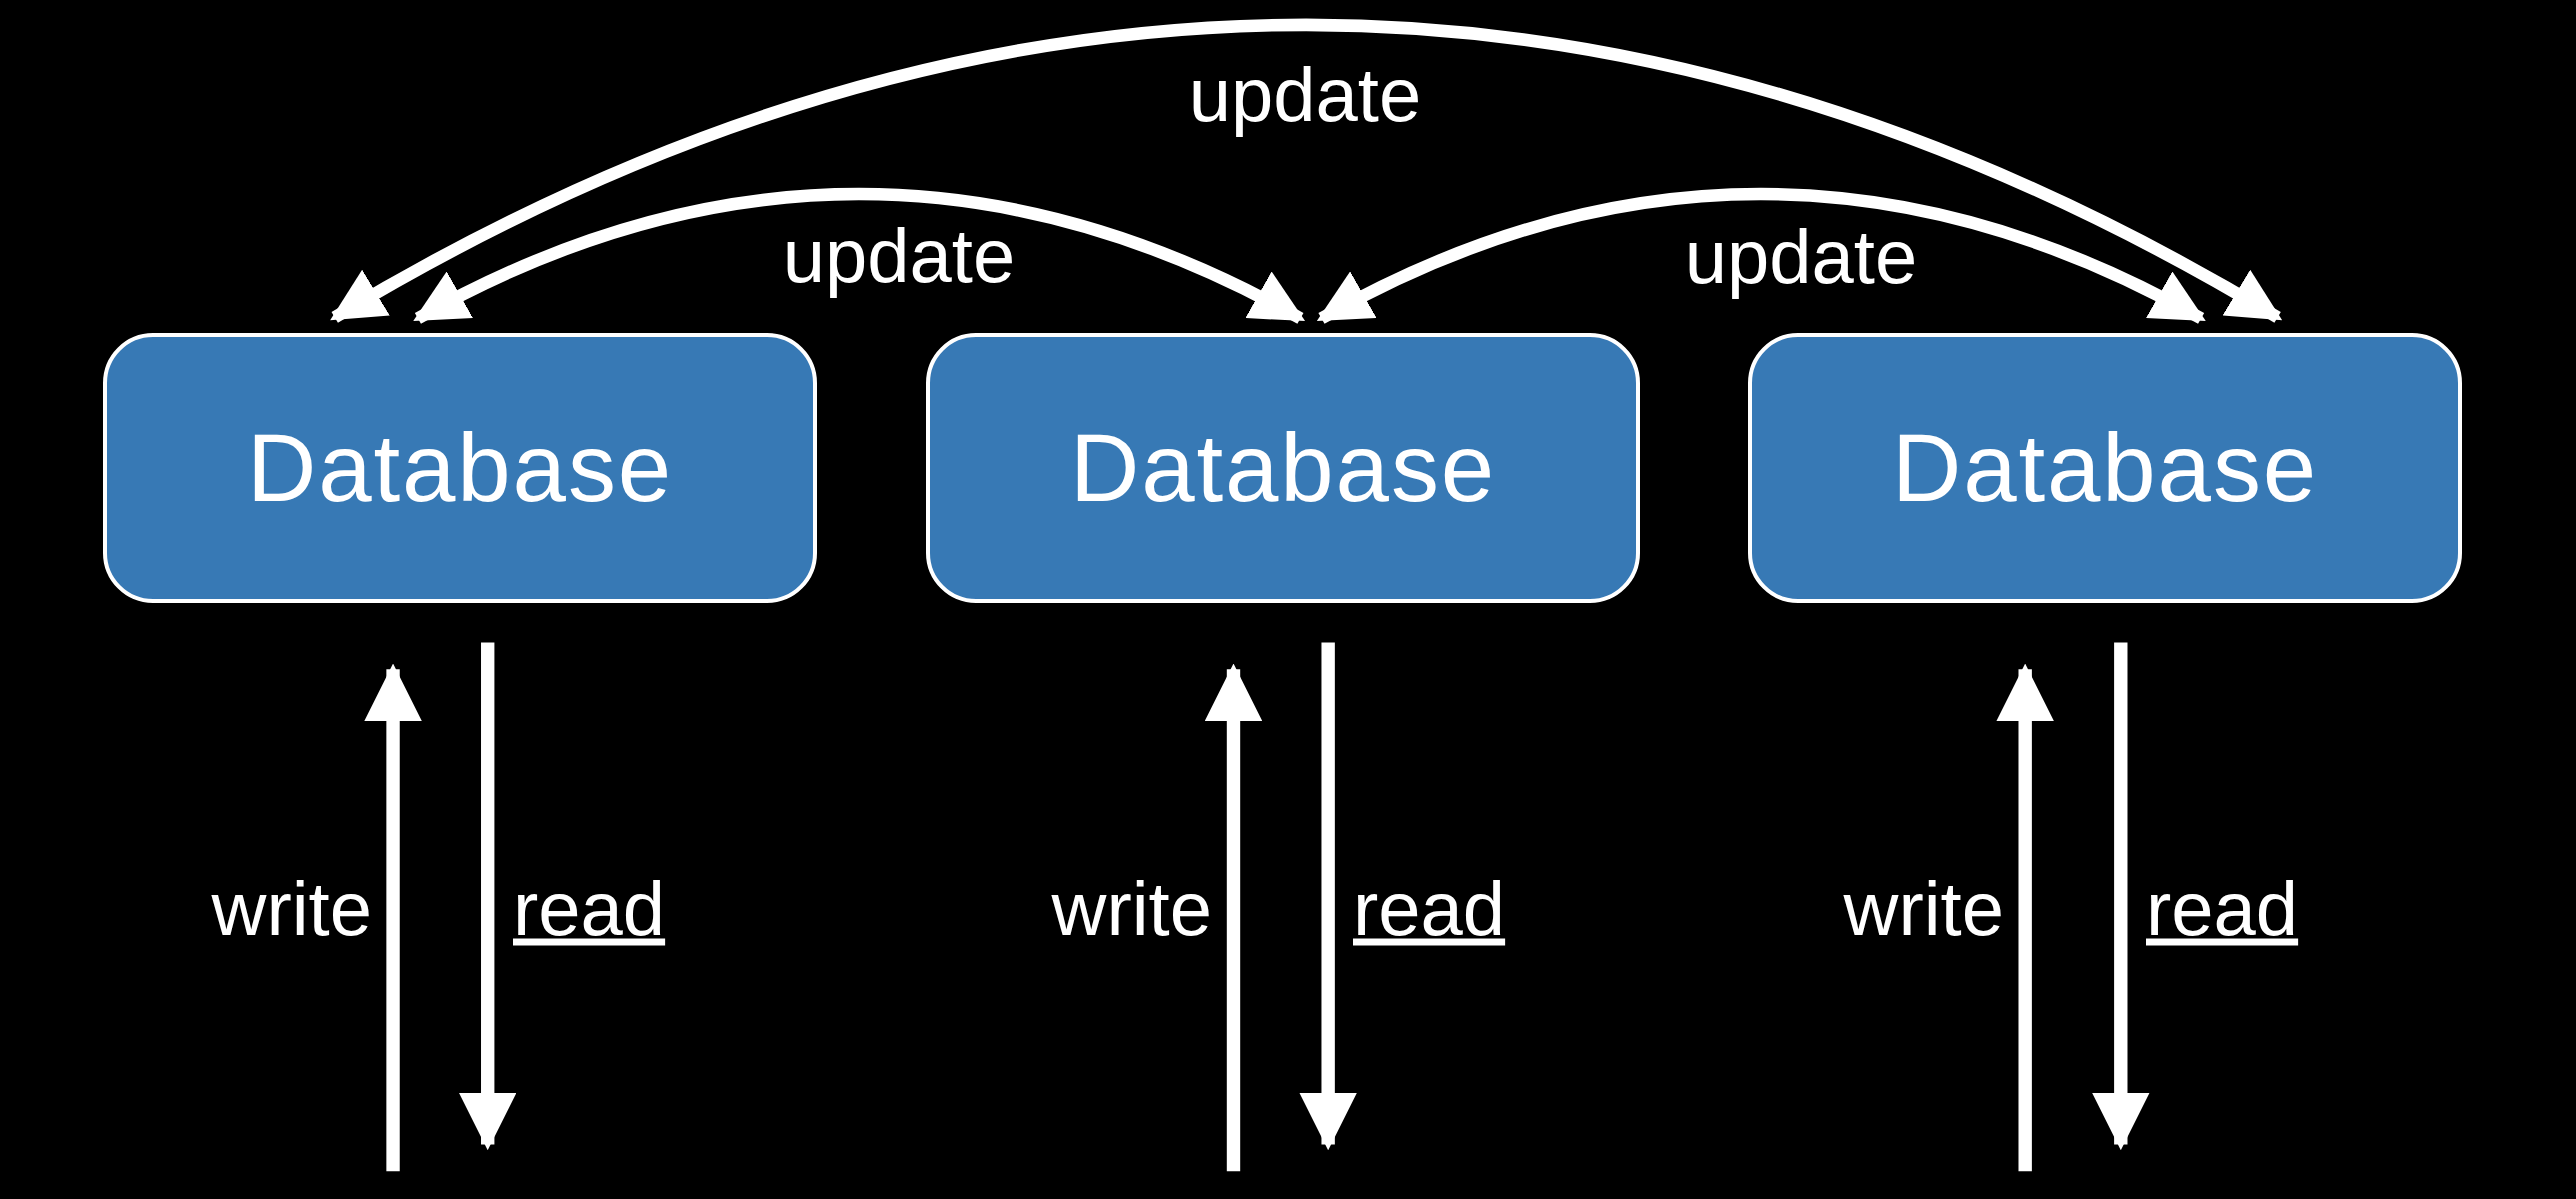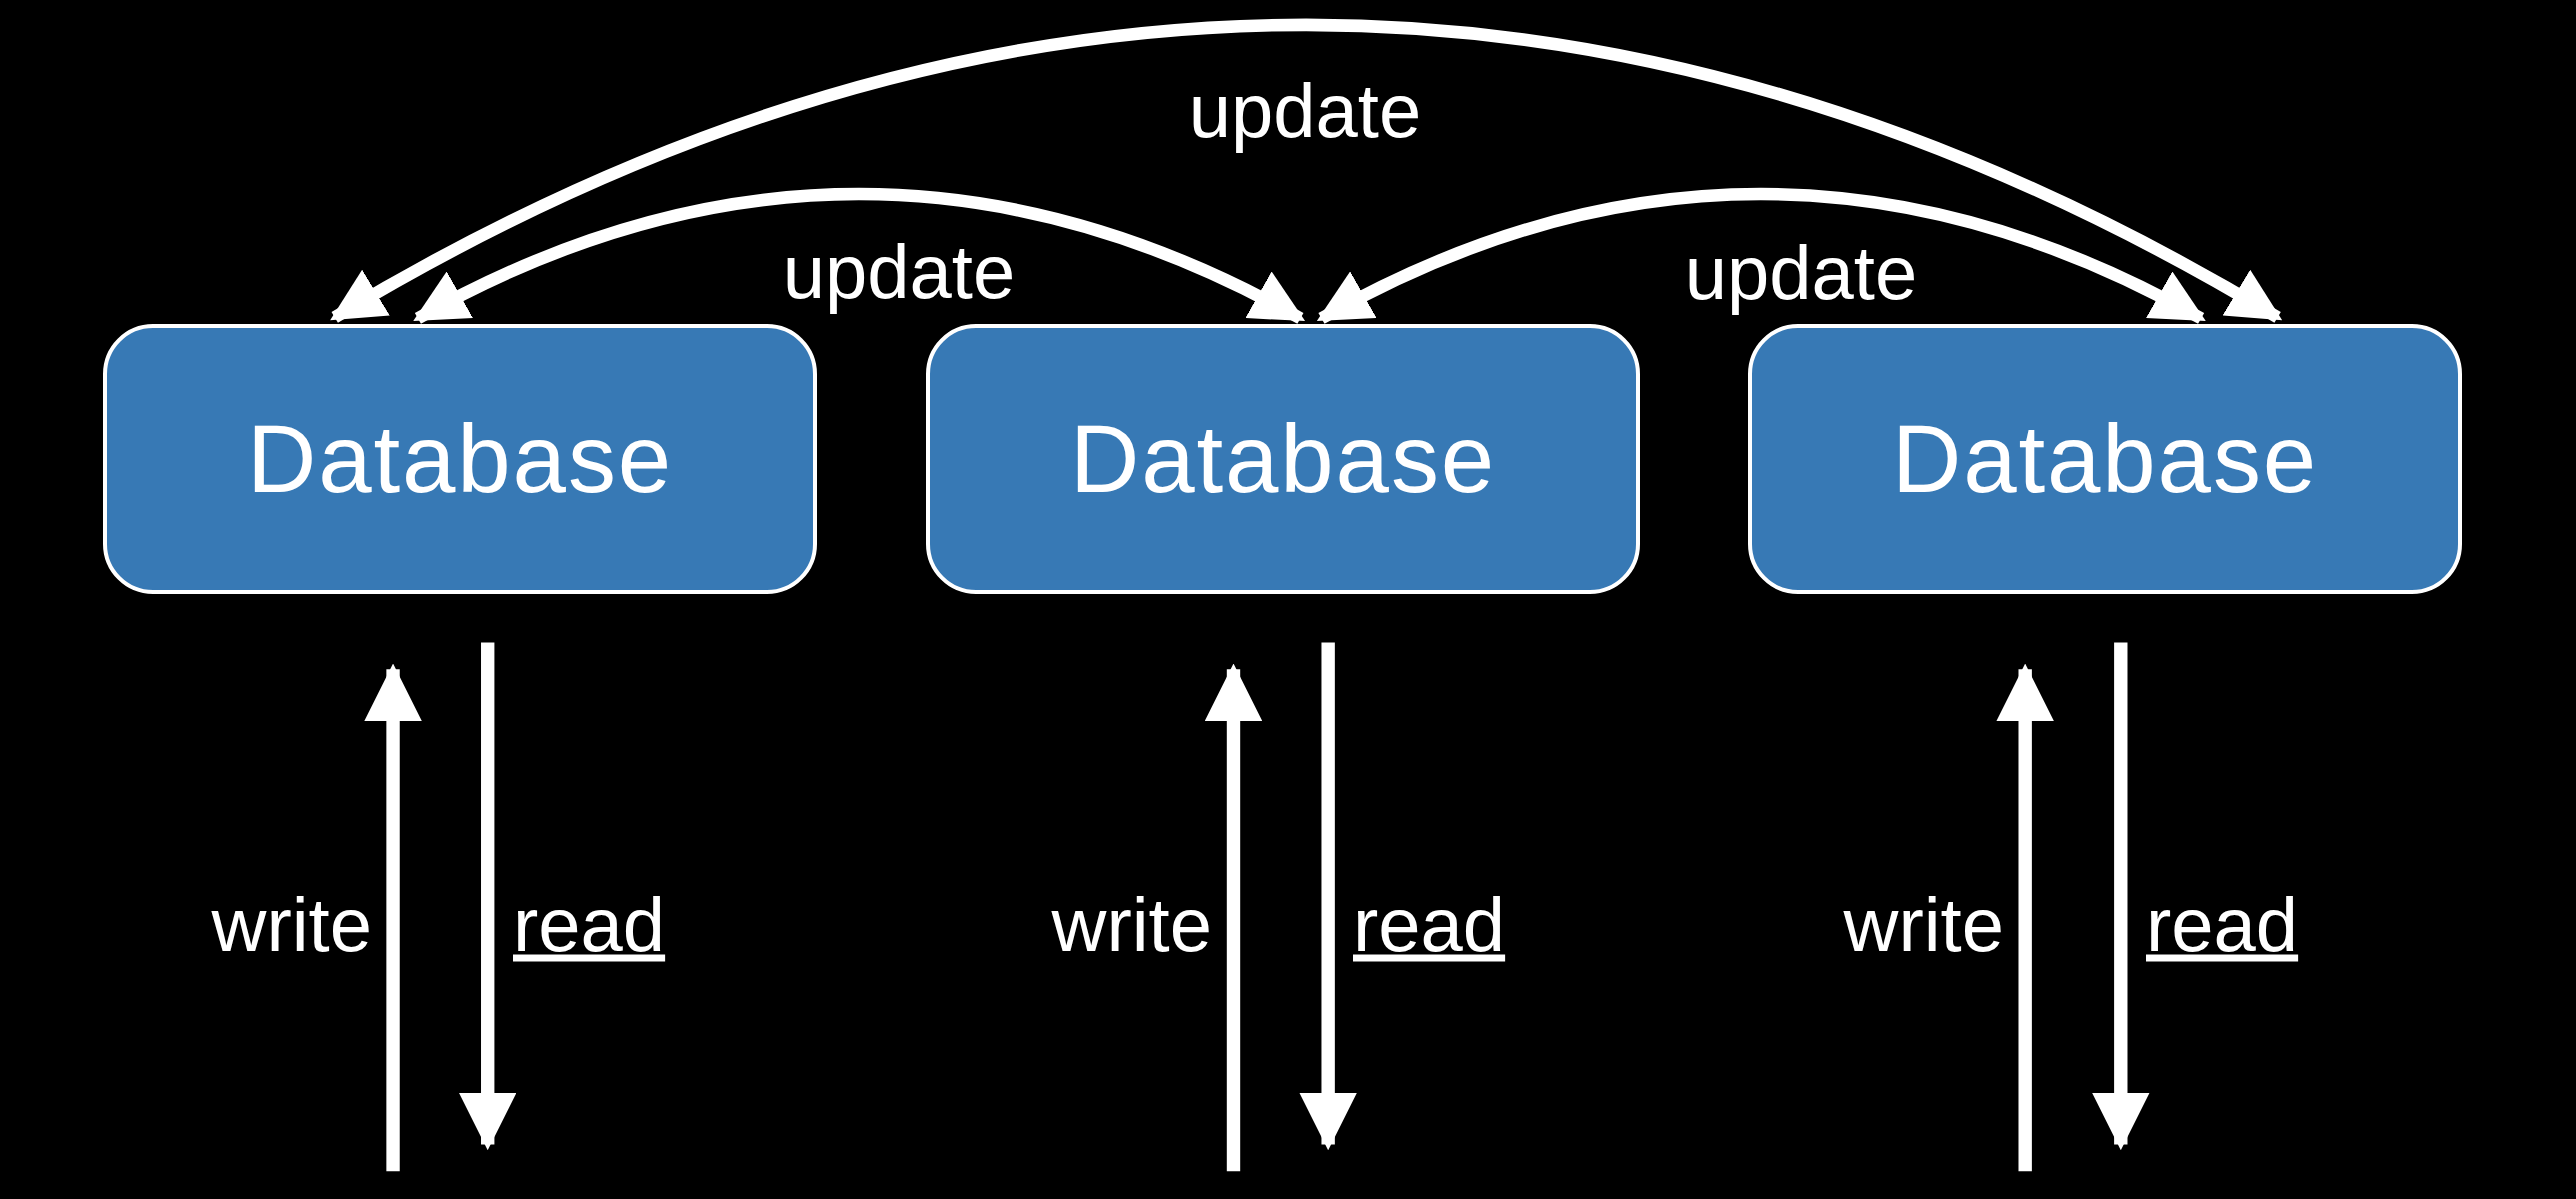--- a/index.html
+++ b/index.html
@@ -26,21 +26,21 @@
     stroke: #ffffff;
     stroke-width: 13;
   }
   .arrows-layer path.vline {
     fill: none;
     stroke: #ffffff;
     stroke-width: 14;
   }
   .db-box {
     position: absolute;
-    top: 324px;
+    top: 333px;
     width: 714px;
     height: 270px;
     box-sizing: border-box;
     background: #3779b5;
     border: 4.8px solid #ffffff;
     border-radius: 50px;
     display: flex;
     align-items: center;
     justify-content: center;
   }
@@ -53,21 +53,20 @@
     font-weight: 300;
     letter-spacing: 1.9px;
     white-space: nowrap;
   }
   .flow-label {
     position: absolute;
     color: #ffffff;
     font-size: 76px;
     font-weight: 300;
     white-space: nowrap;
-    margin-top: 16px;
   }
   .flow-label.centered { transform: translate(-50%, -50%); }
   .flow-label.right-edge { transform: translate(-100%, -50%); }
   .flow-label.left-edge { transform: translate(0, -50%); text-decoration: underline; }
 </style>
 </head>
 <body>
 
 <div class="stage">
 

